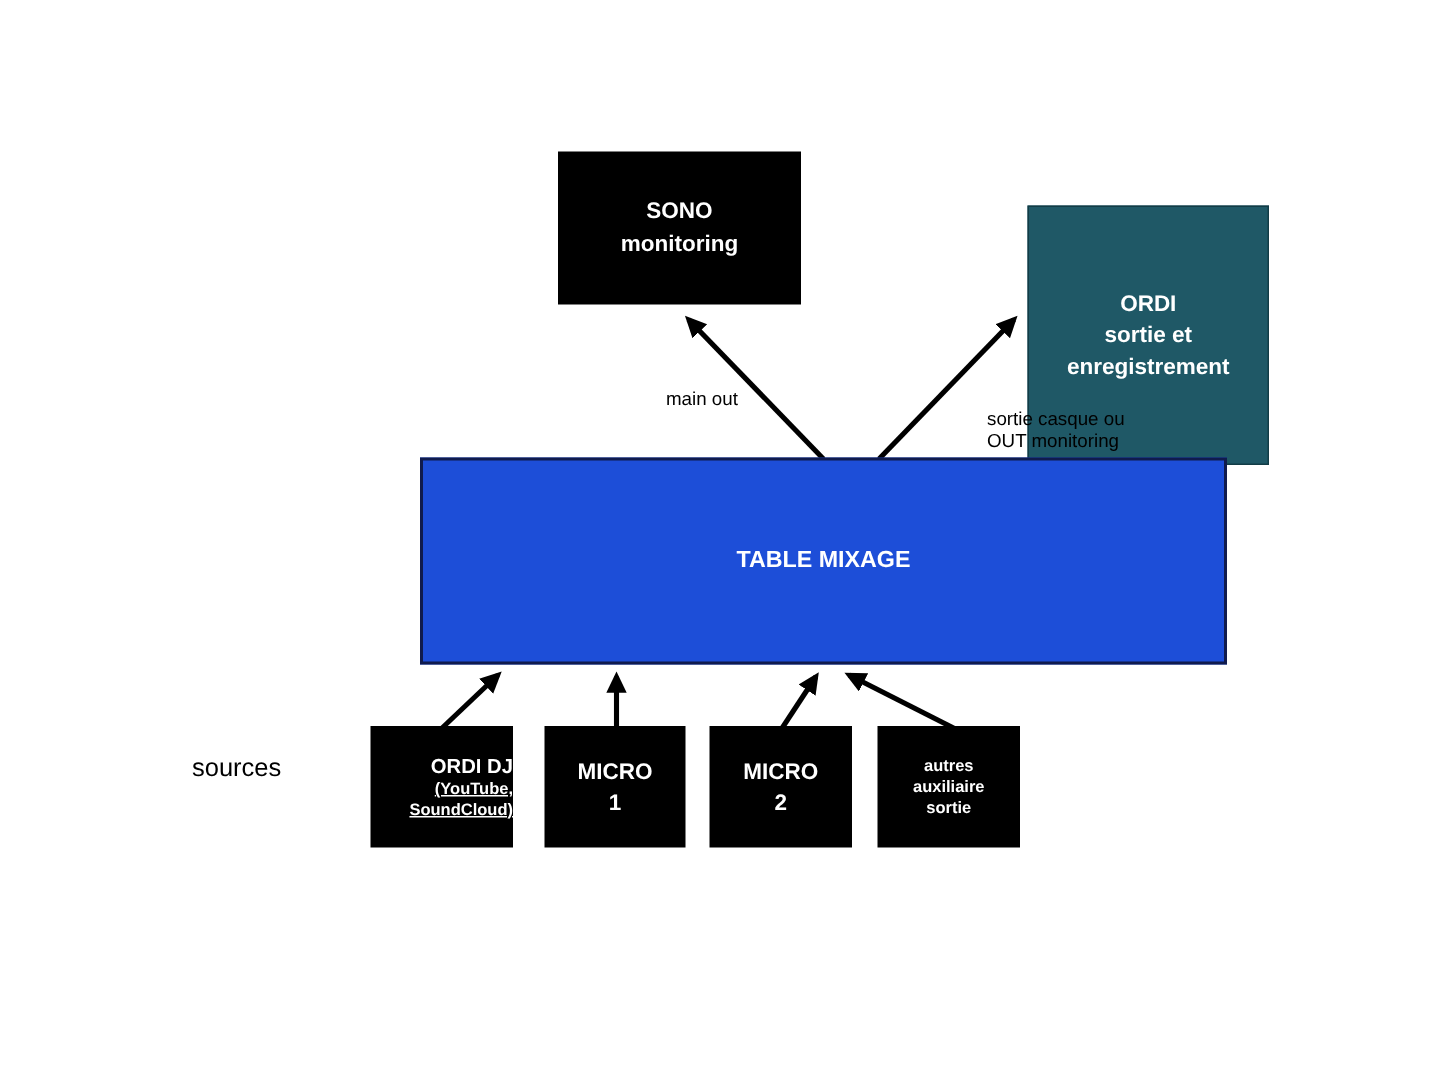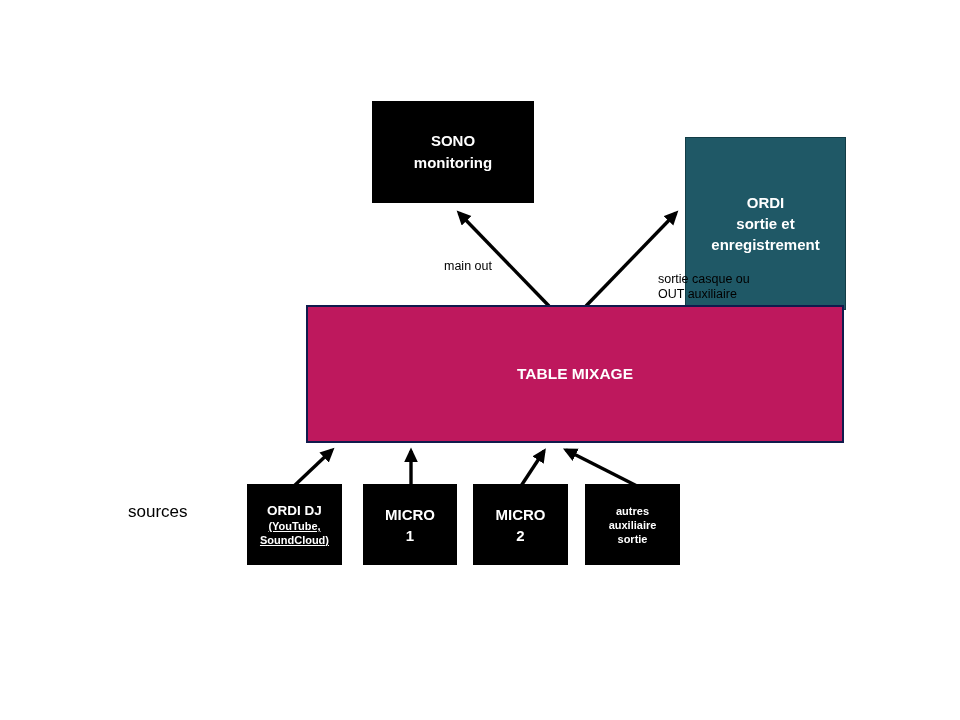--- a/index.html
+++ b/index.html
@@ -85,25 +85,25 @@
     <div>SONO</div>
     <div>monitoring</div>
   </div>
 
   <div class="node node-ordi-radio" style="background-color: rgb(31, 88, 102);">
     <div>ORDI</div>
     <div>sortie et</div>
     <div>enregistrement</div>
   </div>
 
-  <div class="node node-table" style="background-color: #be185d; margin-left: 26px;">
+  <div class="node node-table" style="background-color: #1d4ed8;">
     <div>TABLE MIXAGE</div>
   </div>
 
-  <div class="node node-ordi-dj" style="background-color: rgb(0, 0, 0);">
+  <div class="node node-ordi-dj" style="background-color: rgb(0, 0, 0); align-items: flex-end;">
     <div class="title">ORDI DJ</div>
     <div class="sub">(YouTube,</div>
     <div class="sub">SoundCloud)</div>
   </div>
 
   <div class="node node-micro-1" style="background-color: rgb(0, 0, 0);">
     <div>MICRO</div>
     <div>1</div>
   </div>
 
@@ -115,18 +115,18 @@
   <div class="node node-autres" style="background-color: rgb(0, 0, 0);">
     <div>autres</div>
     <div>auxiliaire</div>
     <div>sortie</div>
   </div>
 
   <div class="edge-label label-main-out">main out</div>
 
   <div class="edge-label label-sortie">
     <div>sortie casque ou</div>
-    <div>OUT auxiliaire</div>
+    <div>OUT monitoring</div>
   </div>
 
   <div class="label-sources">sources</div>
 
 </div>
 
 </body></html>

